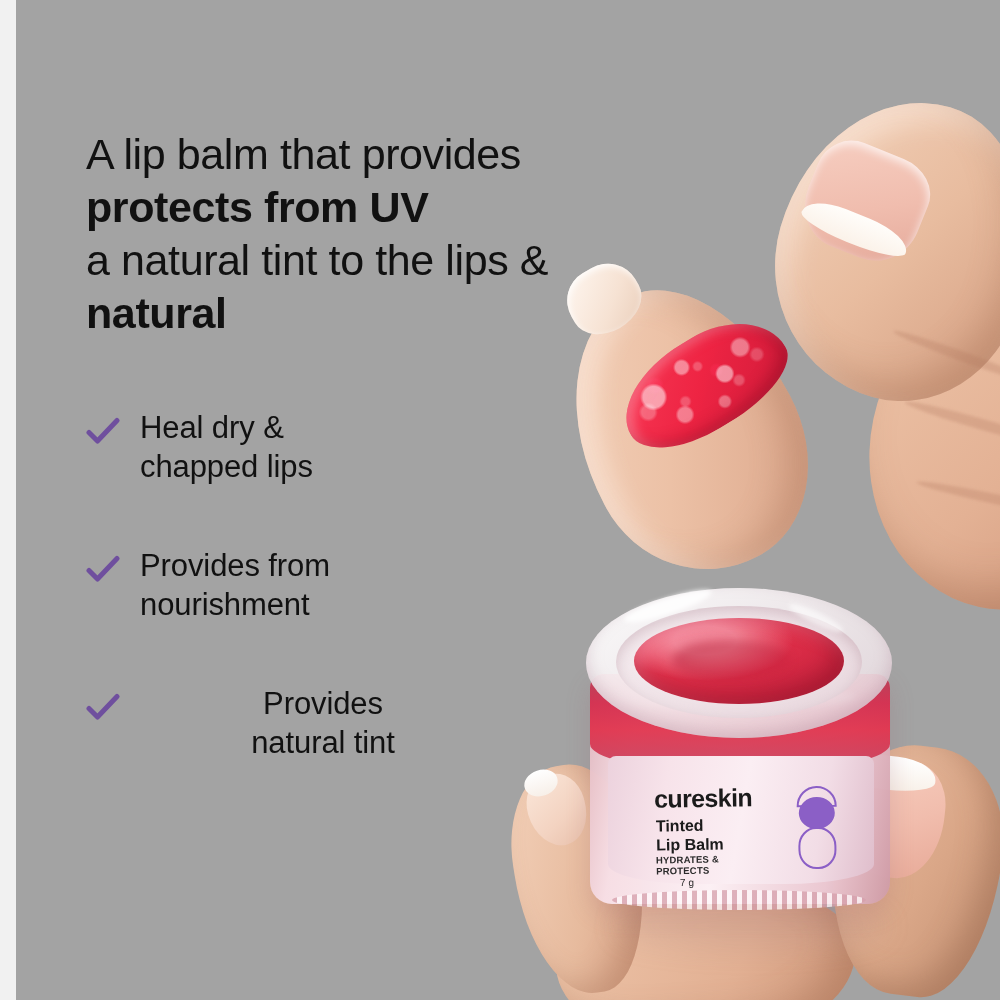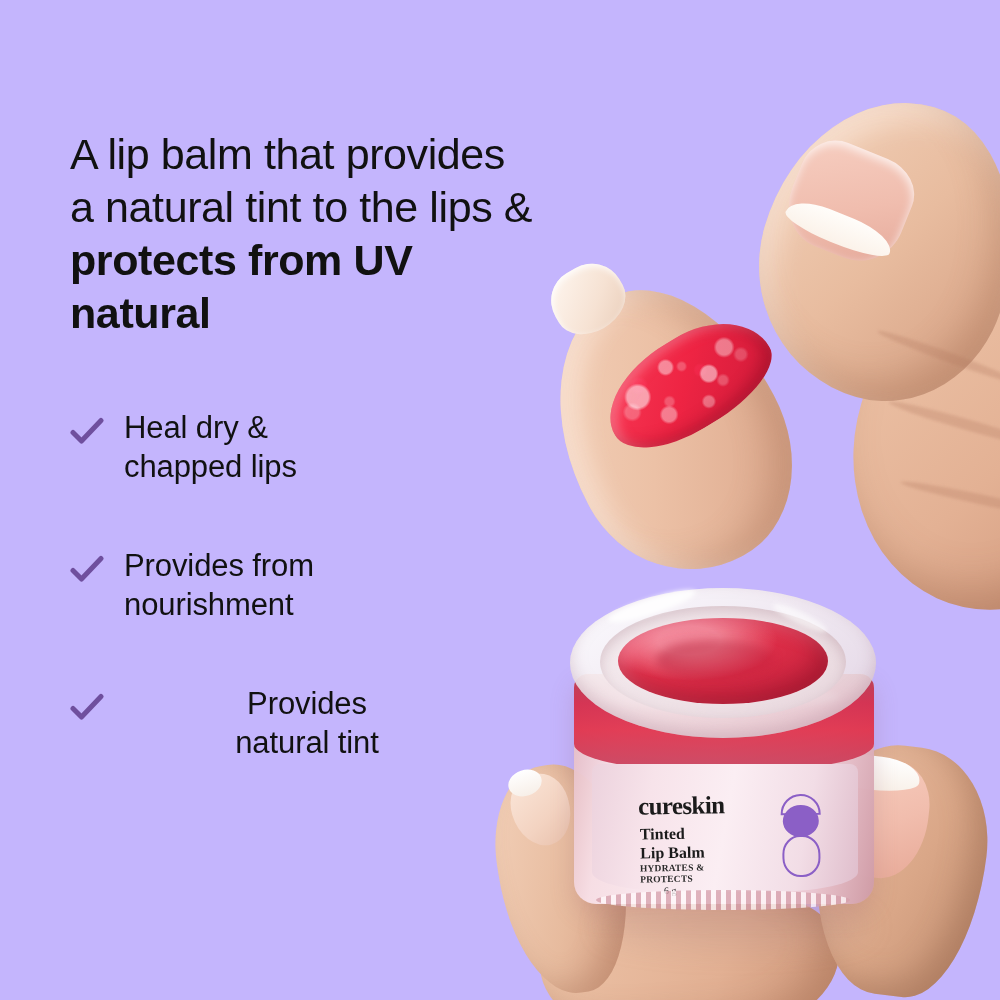--- a/index.html
+++ b/index.html
@@ -3,21 +3,21 @@
 <meta charset="utf-8">
 <style>
   html,body{margin:0;padding:0;}
   body{
     width:1000px;height:1000px;
     background:#f1f1f1;
     font-family:"Liberation Sans", sans-serif;
     overflow:hidden;
     position:relative;
   }
-  #stage{position:absolute;inset:0;background:#c4b5fd;}
+  #stage{position:absolute;inset:0;background:#a3a3a3;margin-left:16px;}
 
   
   .headline{
     position:absolute;
     left:70px; top:128px;
     width:580px;
     font-size:43px;
     line-height:53px;
     color:#111111;
     letter-spacing:-0.4px;
@@ -195,25 +195,24 @@
     position:absolute;
     left:20px; top:96px;
     width:250px;height:26px;
     border-radius:50%;
     background:linear-gradient(90deg,rgba(255,255,255,0) 0%,rgba(255,220,228,.55) 40%,rgba(255,255,255,.25) 100%);
     filter:blur(3px);
   }
   
   .jar-label{
     position:absolute;
-    left:22px; top:176px;
+    left:22px; top:168px;
     width:266px;height:128px;
     border-radius:8px 8px 34% 34%/8px 8px 20px 20px;
     background:linear-gradient(100deg,#ecd2dd 0%,#f7e3ea 22%,#fbeef3 50%,#f2dde6 78%,#dfbdcb 100%);
-    font-family:Liberation Serif, serif;
   }
   .brand{
     position:absolute;
     left:46px; top:28px;
     font-size:25px;
     font-weight:bold;
     color:#1b1b1b;
     letter-spacing:-0.6px;
     transform:rotate(-1deg);
   }
@@ -380,22 +379,22 @@
     filter:blur(14px);
   }
 </style>
 </head>
 <body>
 
 <div id="stage">
 
   <div class="headline">
     <span class="ln">A lip balm that provides</span>
+    <span class="ln bold">protects from UV</span>
     <span class="ln">a natural tint to the lips &amp;</span>
-    <span class="ln bold">protects from UV</span>
     <span class="ln bold">natural</span>
   </div>
 
   <div class="benefits">
 
 
     <div class="benefit">
       <span class="check">
         <svg viewBox="0 0 34 30">
             <path d="M3 16.5 L11.5 25 L31 4.5" fill="none" stroke="#6f4f9e" stroke-width="5" stroke-linecap="round" stroke-linejoin="round"></path>
@@ -461,21 +460,21 @@
       <div class="jar-body"></div>
       <div class="jar-fill"></div>
       <div class="jar-fill-sheen"></div>
 
       <div class="jar-label">
         <div class="brand">cureskin</div>
         <div class="prod-line">Tinted
 Lip Balm</div>
         <div class="prod-sub">HYDRATES &amp;
 PROTECTS</div>
-        <div class="prod-weight">6 g</div>
+        <div class="prod-weight">7 g</div>
 
         <span class="logo-mark">
           <svg viewBox="0 0 54 96" width="54" height="96">
             <path d="M8 30 A19 19 0 0 1 46 30 Z" fill="none" stroke="#8b5fc6" stroke-width="2"></path>
             <ellipse cx="27" cy="37" rx="18" ry="16" fill="#8b5fc6"></ellipse>
             <rect x="9" y="52" width="36" height="40" rx="17" ry="18" fill="none" stroke="#8b5fc6" stroke-width="2"></rect>
           </svg>
         </span>
       </div>
 

